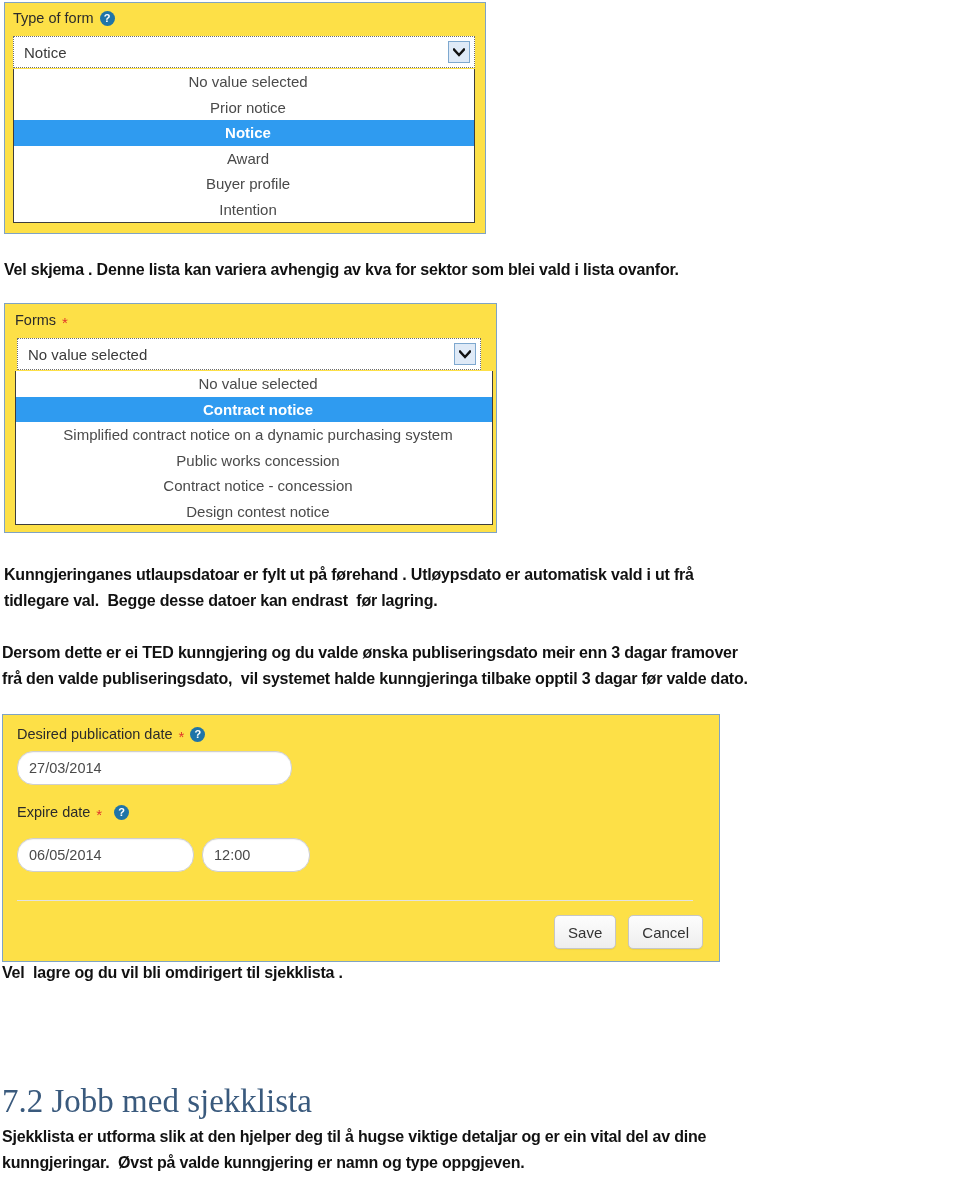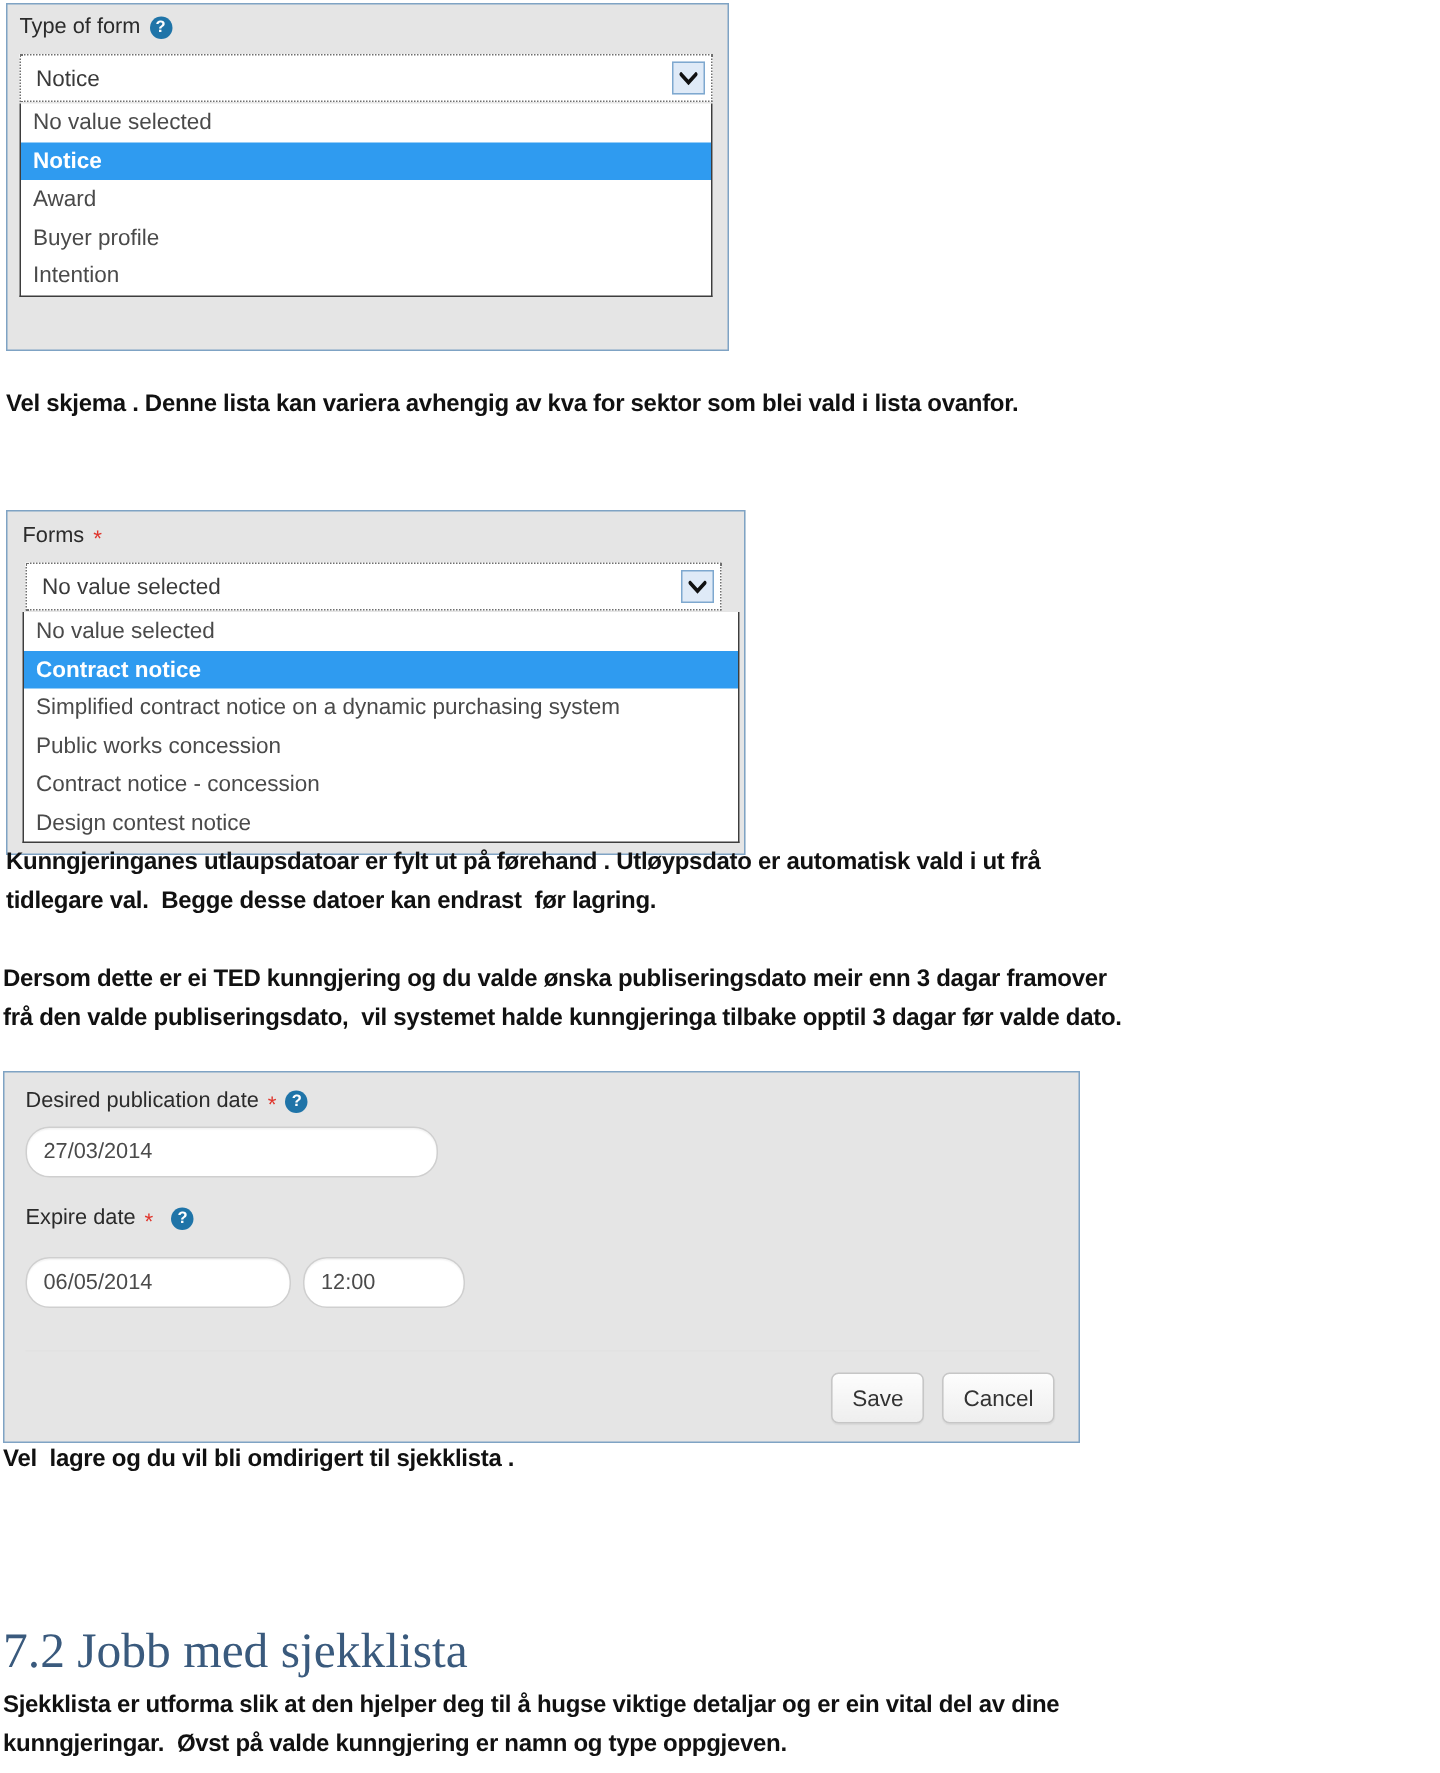--- a/index.html
+++ b/index.html
@@ -35,22 +35,23 @@
     font-weight: normal;
     color: #3a5a7d;
     line-height: 38px;
     letter-spacing: 0px;
   }
 
   
   .shot {
     position: absolute;
     box-sizing: border-box;
-    background: #e5e5e5;
+    background: #fde047;
     border: 1.5px solid #7fa3c4;
+    text-align: center;
   }
 
   
   .field-label {
     font-family: "Liberation Sans", sans-serif;
     font-size: 14.5px;
     color: #2b2b2b;
     display: flex;
     align-items: center;
     gap: 6px;
@@ -186,30 +187,31 @@
     <span>Notice</span>
     <span class="select-arrow">
       <svg width="12" height="9" viewBox="0 0 12 9" aria-hidden="true">
         <path d="M1 1.5 L6 7 L11 1.5" stroke="#111" stroke-width="2.4" fill="none" stroke-linecap="square"></path>
       </svg>
     </span>
   </div>
 
   <ul class="option-list" style="position:absolute; left:8px; top:66px; width:462px;">
     <li>No value selected</li>
+    <li>Prior notice</li>
     <li class="selected">Notice</li>
     <li>Award</li>
     <li>Buyer profile</li>
     <li>Intention</li>
   </ul>
 </div>
 
 <div class="doc-text" style="left:4px; top:257px; width:940px;">Vel skjema . Denne lista kan variera avhengig av kva for sektor som blei vald i lista ovanfor.</div>
 
-<div class="shot" style="left:4px; top:303px; width:493px; height:230px;margin-top:37px;">
+<div class="shot" style="left:4px; top:303px; width:493px; height:230px;">
 
   <div class="field-label" style="position:absolute; left:10px; top:8px;">
     <span>Forms</span>
     <span class="req-star">*</span>
   </div>
 
   <div class="select-box" style="position:absolute; left:12px; top:34px; width:464px;">
     <span>No value selected</span>
     <span class="select-arrow">
       <svg width="12" height="9" viewBox="0 0 12 9" aria-hidden="true">

